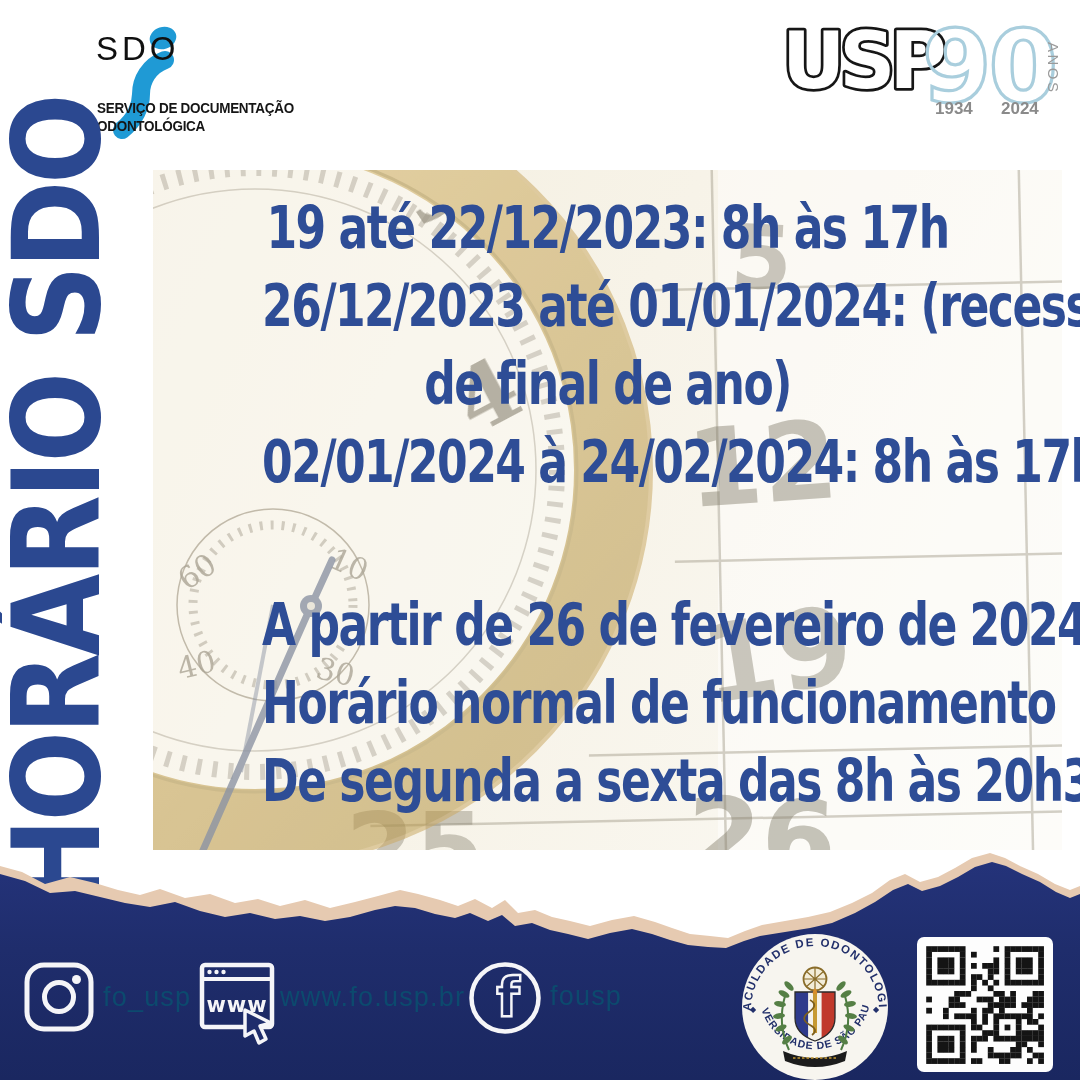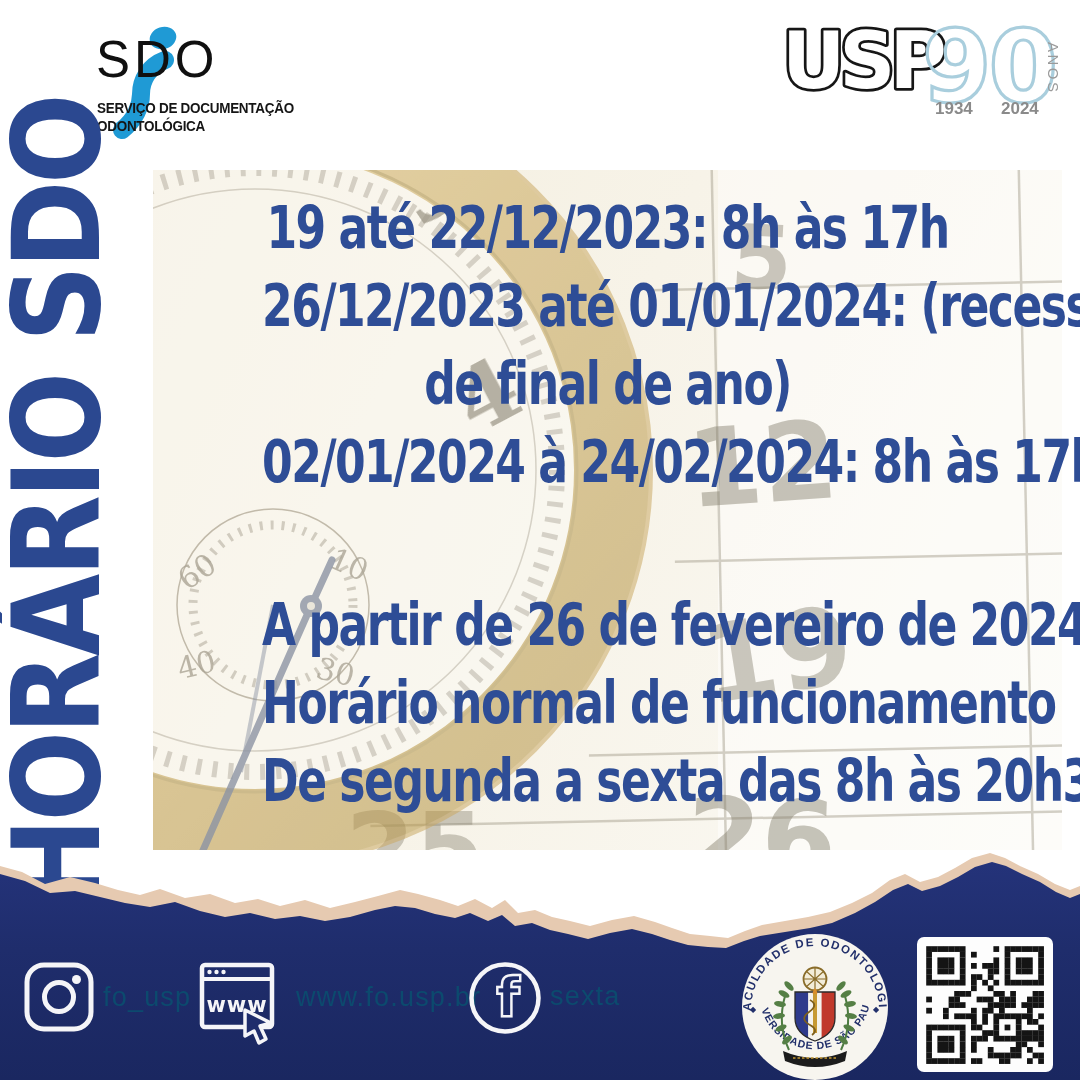--- a/index.html
+++ b/index.html
@@ -2,21 +2,21 @@
 <html><head>
 <meta charset="utf-8">
 <style>
   html,body{margin:0;padding:0;background:#ffffff;}
   body{width:1080px;height:1080px;overflow:hidden;position:relative;
        font-family:"Liberation Sans",sans-serif;}
   .abs{position:absolute;}
 
   
   #sdo-logo{left:18px;top:18px;width:260px;height:120px;}
-  #sdo-acronym{left:96px;top:30px;font-size:51px;letter-spacing:4px;color:#101010;
+  #sdo-acronym{left:96px;top:30px;font-size:33px;letter-spacing:4px;color:#101010;
                font-family:"Liberation Sans",sans-serif;font-weight:400;}
   .sdo-sub{left:97px;color:#151515;font-size:14.5px;font-weight:bold;
            letter-spacing:-0.3px;transform:scaleX(.93);transform-origin:0 0;
            white-space:nowrap;}
   #sdo-sub1{top:100px;}
   #sdo-sub2{top:118px;}
 
   #usp-logo{left:782px;top:14px;}
 
   
@@ -31,21 +31,21 @@
          transform-origin:50% 0;color:#2e4d96;font-family:"DejaVu Sans",sans-serif;
          font-weight:bold;font-size:58px;line-height:78px;letter-spacing:-2px;
          white-space:nowrap;}
   #sched1{top:189px;}
   #sched2{top:586px;}
 
   
   #torn{left:0;top:840px;width:1080px;height:240px;}
   .handle{color:#0c4a6e;font-size:27px;letter-spacing:1.2px;white-space:nowrap;}
   #ig-handle{left:103px;top:982px;}
-  #site-url{left:296px;top:982px;}
+  #site-url{left:280px;top:982px;}
   #fb-handle{left:550px;top:981px;}
   #ig-icon{left:23px;top:961px;}
   #www-icon{left:199px;top:962px;}
   #fb-icon{left:465px;top:958px;}
   #seal{left:740px;top:932px;}
   #qr{left:917px;top:937px;}
 </style>
 </head>
 <body>
 
@@ -172,21 +172,21 @@
     <circle cx="24.5" cy="10" r="2.2" fill="#f5f5f8"></circle>
   <text x="38" y="50" text-anchor="middle" font-family="DejaVu Sans" font-weight="bold" font-size="21" fill="#f5f5f8" letter-spacing="1">www</text>
   <path d="M46,48 L72,61 L61,64 L67,77 L60,81 L55,69 L46,74 Z" fill="#1f2d6c" stroke="#f5f5f8" stroke-width="3.5" stroke-linejoin="round"></path>
 </svg>
 <div id="site-url" class="abs handle">www.fo.usp.br</div>
 
 <svg id="fb-icon" class="abs" width="80" height="80" viewBox="0 0 80 80">
   <circle cx="40" cy="40" r="33.5" fill="none" stroke="#f5f5f8" stroke-width="4.5"></circle>
   <text x="43" y="58" text-anchor="middle" font-family="DejaVu Sans" font-weight="bold" font-size="54" fill="none" stroke="#f5f5f8" stroke-width="2.4">f</text>
 </svg>
-<div id="fb-handle" class="abs handle">sexta</div>
+<div id="fb-handle" class="abs handle">fousp</div>
 
 <svg id="seal" class="abs" width="150" height="150" viewBox="0 0 150 150">
   <defs>
     <path id="sealTop" d="M 11,78 A 64,64 0 1 1 139,78" fill="none"></path>
     <path id="sealBot" d="M 21,76 A 56,56 0 0 0 129,76" fill="none"></path>
     <clipPath id="shieldclip">
         <path d="M55,60 h40 v26 q0,16 -20,23 q-20,-7 -20,-23 Z"></path>
       </clipPath>
   </defs>
   <circle cx="75" cy="75" r="73" fill="#f7f5ef"></circle>

